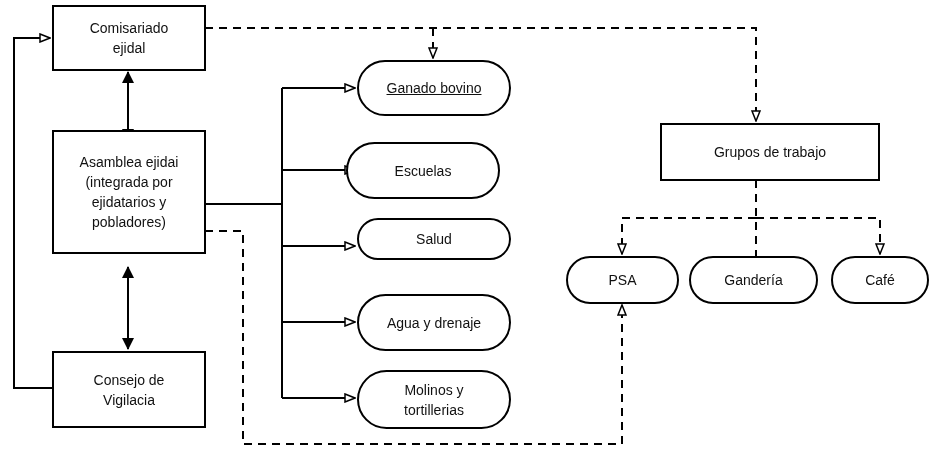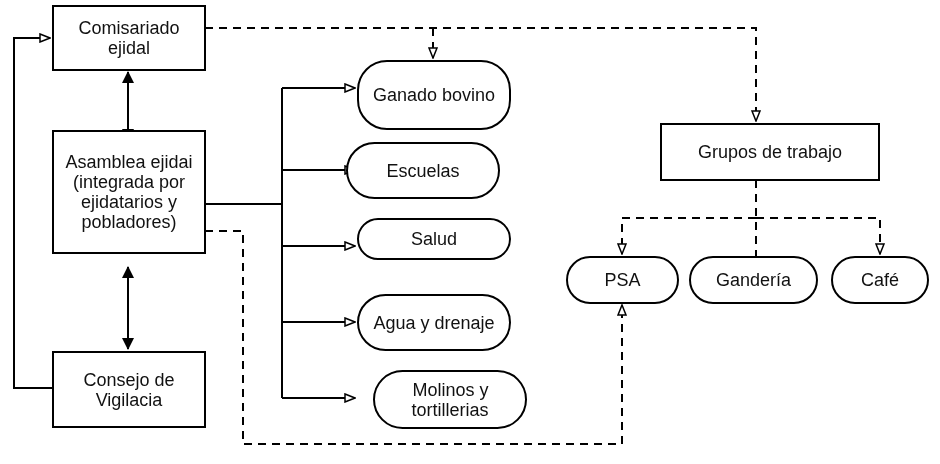--- a/index.html
+++ b/index.html
@@ -1,18 +1,18 @@
 <!DOCTYPE html>
 <html><head>
 <meta charset="utf-8">
 <style>
   html,body{margin:0;padding:0;background:#ffffff;}
   body{width:940px;height:464px;position:relative;overflow:hidden;font-family:"Liberation Sans",sans-serif;}
   svg{position:absolute;left:0;top:0;}
-  .node{position:absolute;box-sizing:border-box;border:2px solid #000;background:#fff;display:flex;align-items:center;justify-content:center;text-align:center;font-size:18px;line-height:20px;color:#111;}
+  .node{position:absolute;box-sizing:border-box;border:2px solid #000;background:#fff;display:flex;align-items:center;justify-content:center;text-align:center;font-size:14px;line-height:20px;color:#111;}
   .pill{border-radius:30px;}
   .node span{white-space:pre-line;}
 </style>
 </head>
 <body>
 
 <svg width="940" height="464">
   <defs>
     <marker id="open" markerWidth="12" markerHeight="10" refX="11" refY="5" orient="auto" markerUnits="userSpaceOnUse">
       <path d="M1,1 L11,5 L1,9 Z" fill="#fff" stroke="#000" stroke-width="1.5"></path>
@@ -61,33 +61,33 @@
     <span>Asamblea ejidai
 (integrada por
 ejidatarios y
 pobladores)</span>
   </div>
 <div class="node" style="left:52px;top:351px;width:154px;height:77px;">
     <span>Consejo de
 Vigilacia</span>
   </div>
 
-<div class="node pill" style="left:357px;top:60px;width:154px;height:70px;">
+<div class="node pill" style="left:357px;top:60px;width:154px;height:56px;text-decoration:underline;">
     <span>Ganado bovino</span>
   </div>
 <div class="node pill" style="left:346px;top:142px;width:154px;height:57px;">
     <span>Escuelas</span>
   </div>
 <div class="node pill" style="left:357px;top:218px;width:154px;height:42px;">
     <span>Salud</span>
   </div>
 <div class="node pill" style="left:357px;top:294px;width:154px;height:57px;">
     <span>Agua y drenaje</span>
   </div>
-<div class="node pill" style="left:373px;top:370px;width:154px;height:59px;text-align:right;">
+<div class="node pill" style="left:357px;top:370px;width:154px;height:59px;">
     <span>Molinos y
 tortillerias</span>
   </div>
 
 <div class="node" style="left:660px;top:123px;width:220px;height:58px;">
     <span>Grupos de trabajo</span>
   </div>
 
 <div class="node pill" style="left:566px;top:256px;width:113px;height:48px;">
     <span>PSA</span>

